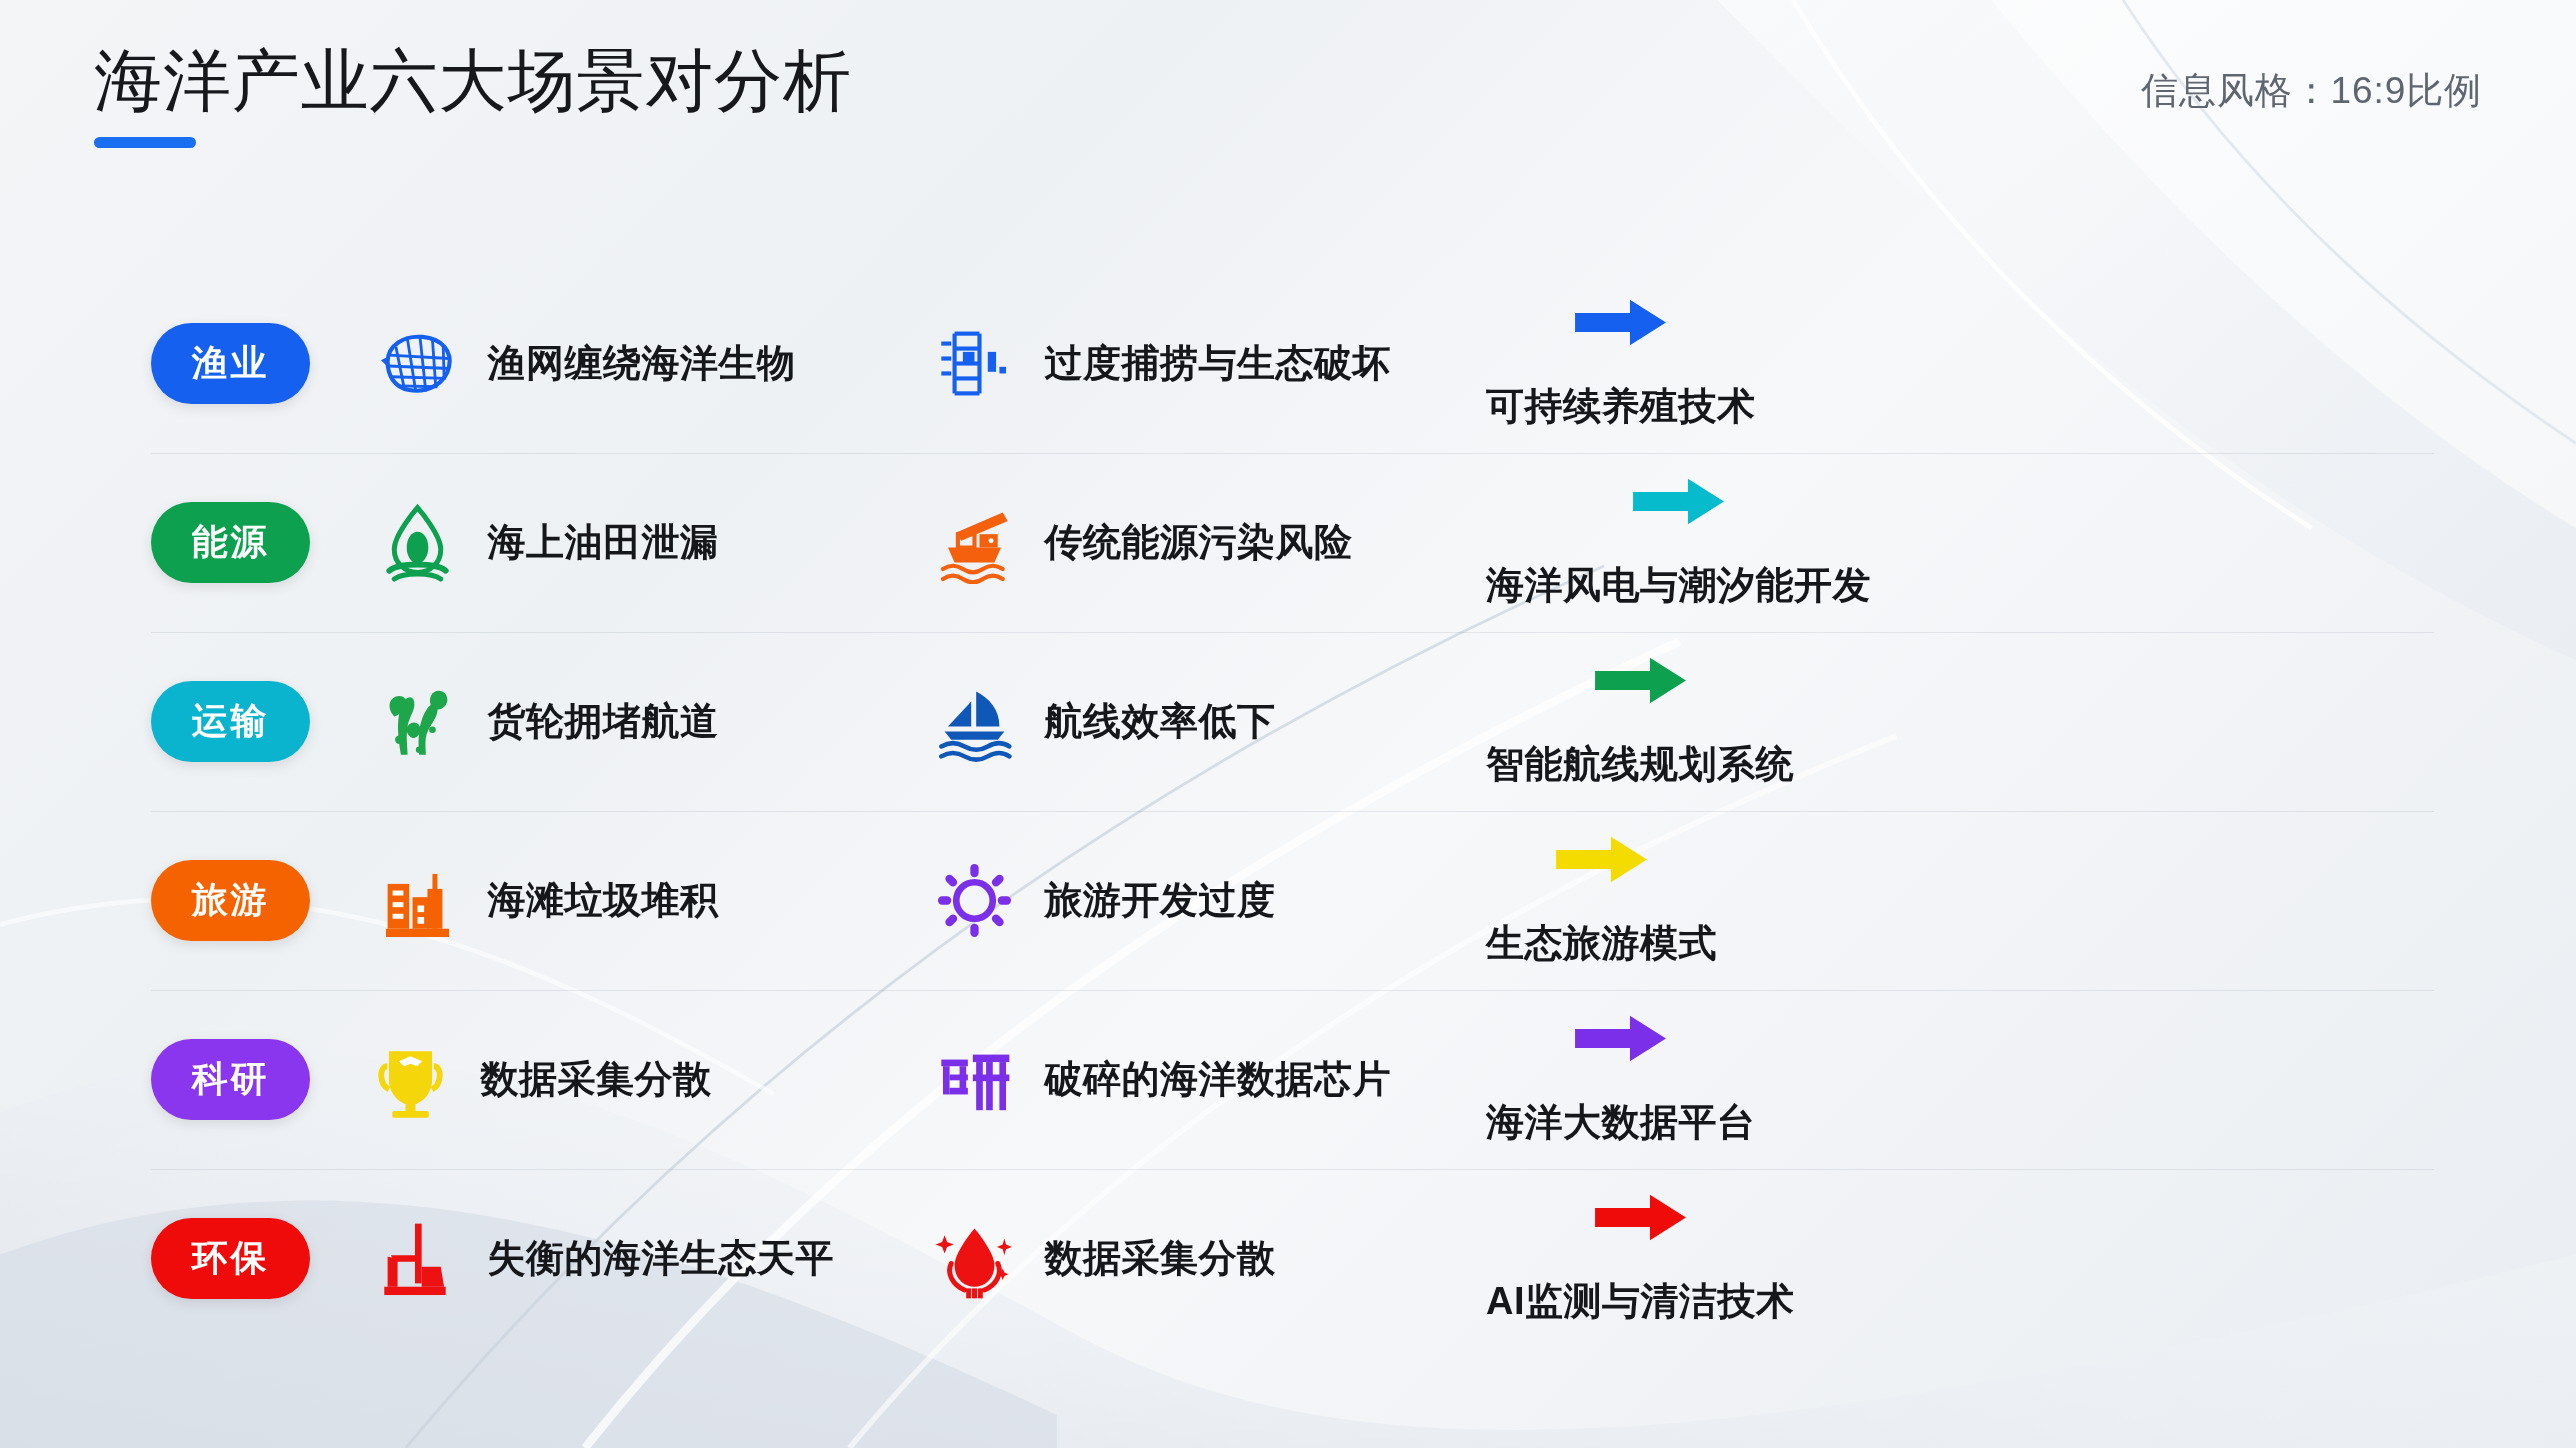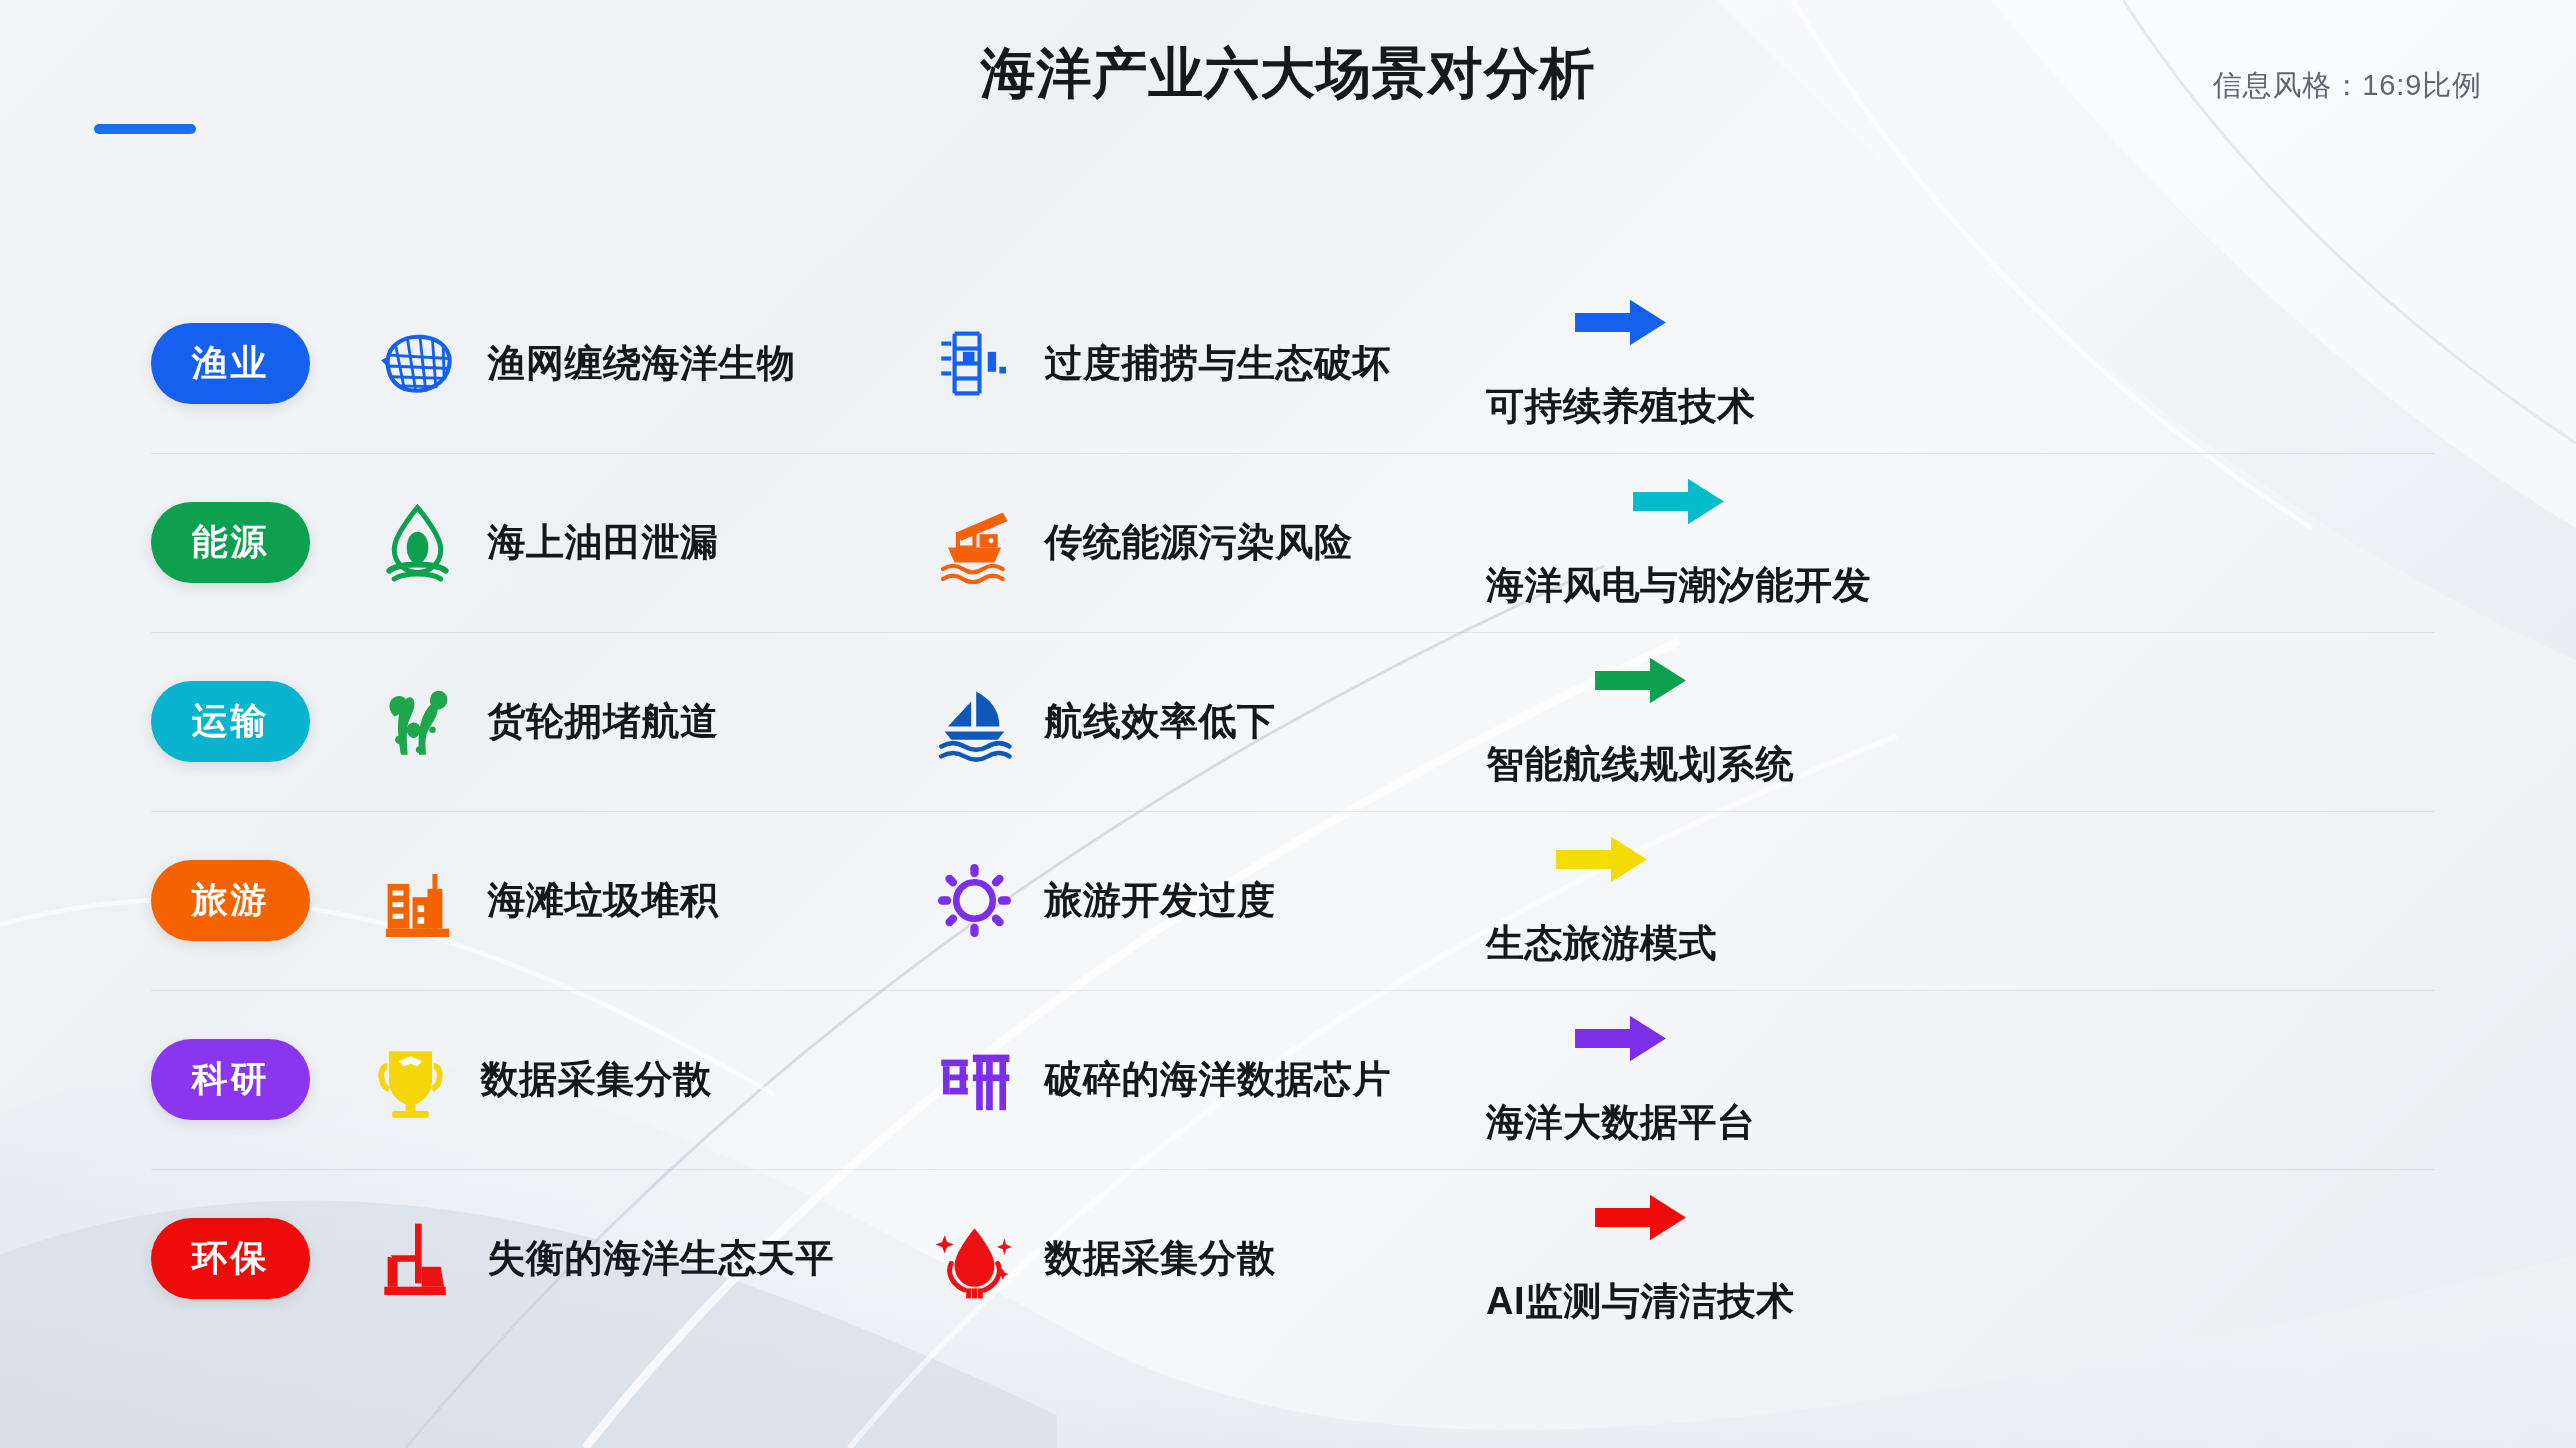--- a/index.html
+++ b/index.html
@@ -23,39 +23,38 @@
   .bg-layer { position: absolute; inset: 0; pointer-events: none; }
   .bg-layer svg { width: 100%; height: 100%; display: block; }
 
   
   .header {
     position: absolute;
     top: 45px; left: 94px; right: 94px;
     height: 132px;
   }
   .page-title {
-    font-size: 55px;
-    font-weight: 700;
+    font-size: 68px;
+    font-weight: 400;
     color: #16181c;
     letter-spacing: 0.9px;
     line-height: 1.05;
-    text-align: center;
   }
   .title-underline {
     margin-top: 21px;
     width: 102px;
     height: 10.4px;
     border-radius: 5.7px;
     background: #1a6ef0;
   }
   .ratio-note {
     position: absolute;
     right: 0;
     top: 21px;
-    font-size: 29px;
+    font-size: 37px;
     color: #5f6670;
     font-weight: 400;
     letter-spacing: 0.9px;
   }
 
   
   .rows {
     position: absolute;
     top: 274px;
     left: 0;

